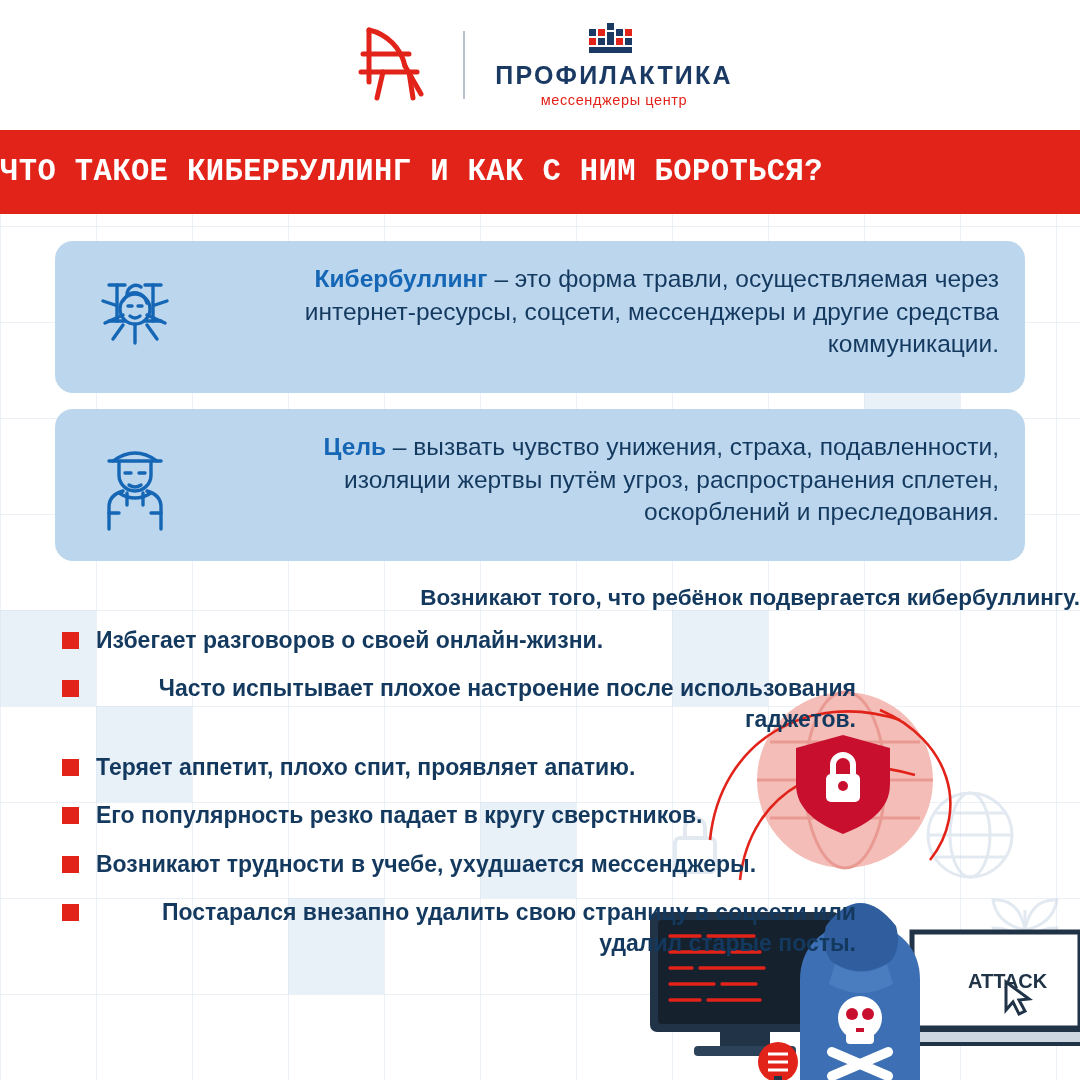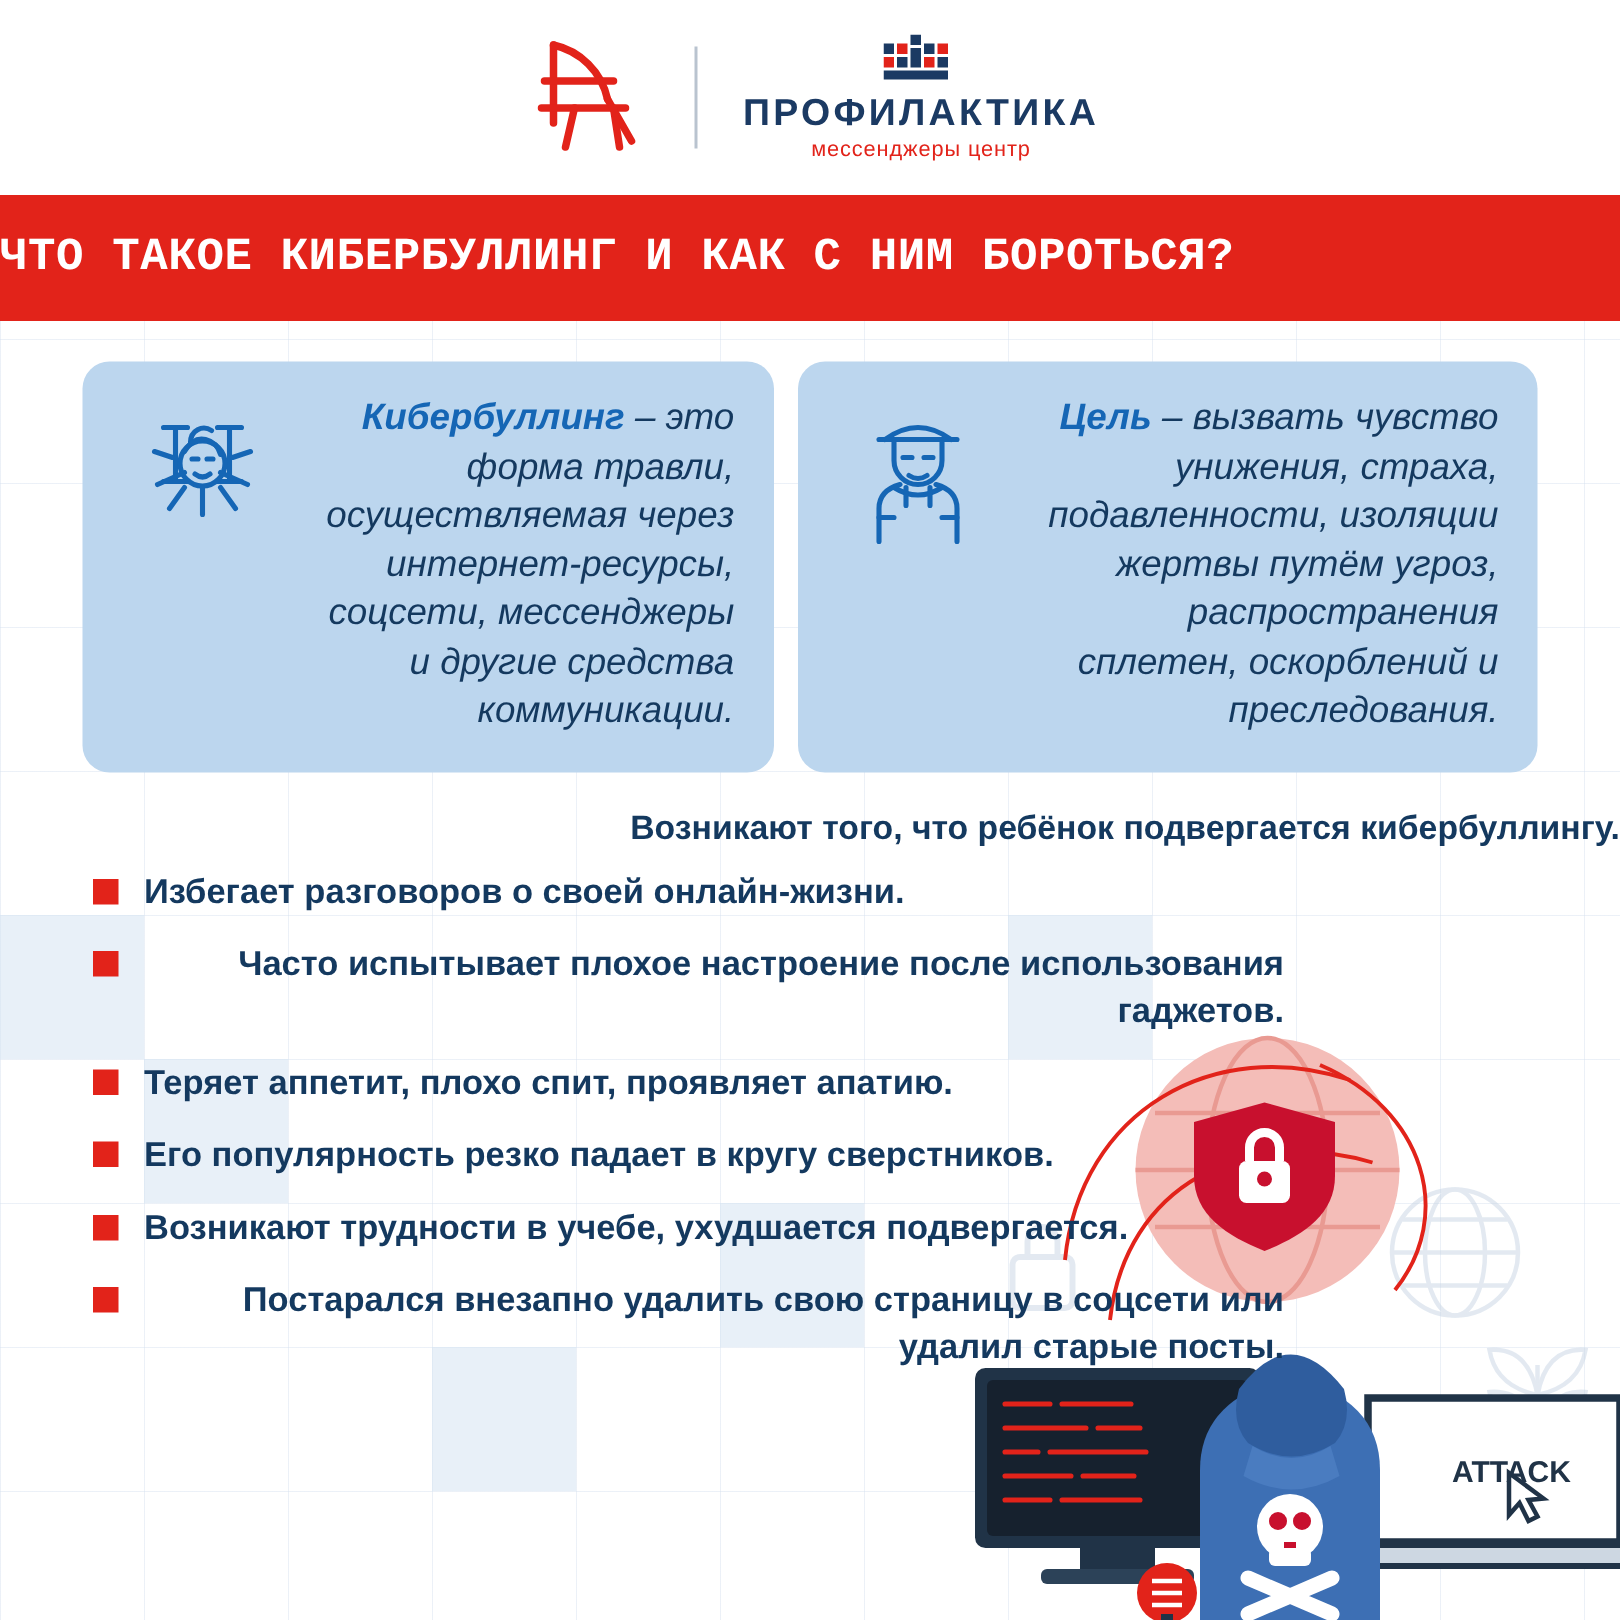--- a/index.html
+++ b/index.html
@@ -96,23 +96,22 @@
     color: #ffffff;
     letter-spacing: .4px;
   }
 
   
   .cards {
     position: relative;
     z-index: 4;
     margin: 27px 55px 0 55px;
     display: flex;
-    flex-direction: row;
+    flex-direction: column;
     gap: 16px;
-    font-style: italic;
   }
   .card {
     background: #bcd6ee;
     border-radius: 18px;
     display: flex;
     align-items: flex-start;
     padding: 22px 26px 24px 26px;
     gap: 22px;
   }
   .card-icon {
@@ -310,21 +309,21 @@
     <li>
       <span class="bullet"></span>
       <span class="sign-text">Теряет аппетит, плохо спит, проявляет апатию.</span>
     </li>
     <li>
       <span class="bullet"></span>
       <span class="sign-text">Его популярность резко падает в кругу сверстников.</span>
     </li>
     <li>
       <span class="bullet"></span>
-      <span class="sign-text">Возникают трудности в учебе, ухудшается подвергается.</span>
+      <span class="sign-text">Возникают трудности в учебе, ухудшается мессенджеры.</span>
     </li>
     <li>
       <span class="bullet"></span>
       <span class="sign-text">Постарался внезапно удалить свою страницу в соцсети или удалил старые посты.</span>
     </li>
   </ul>
 
   <div class="globe-faint">
     <svg width="110" height="110" viewBox="0 0 110 110" fill="none" stroke="#c8d5e4" stroke-width="3">
       <circle cx="55" cy="55" r="42"></circle>

